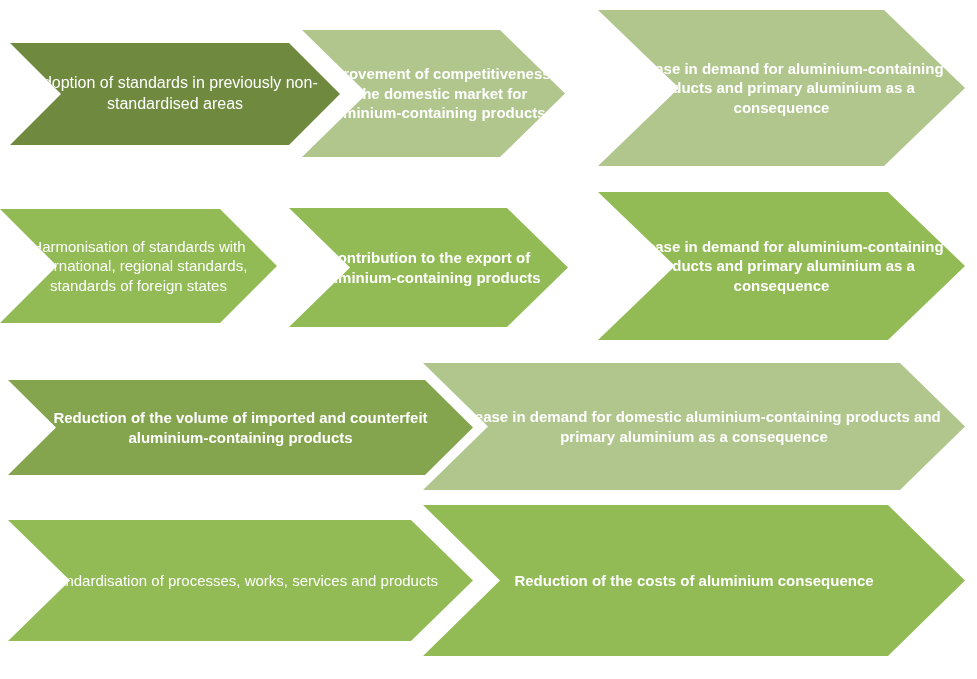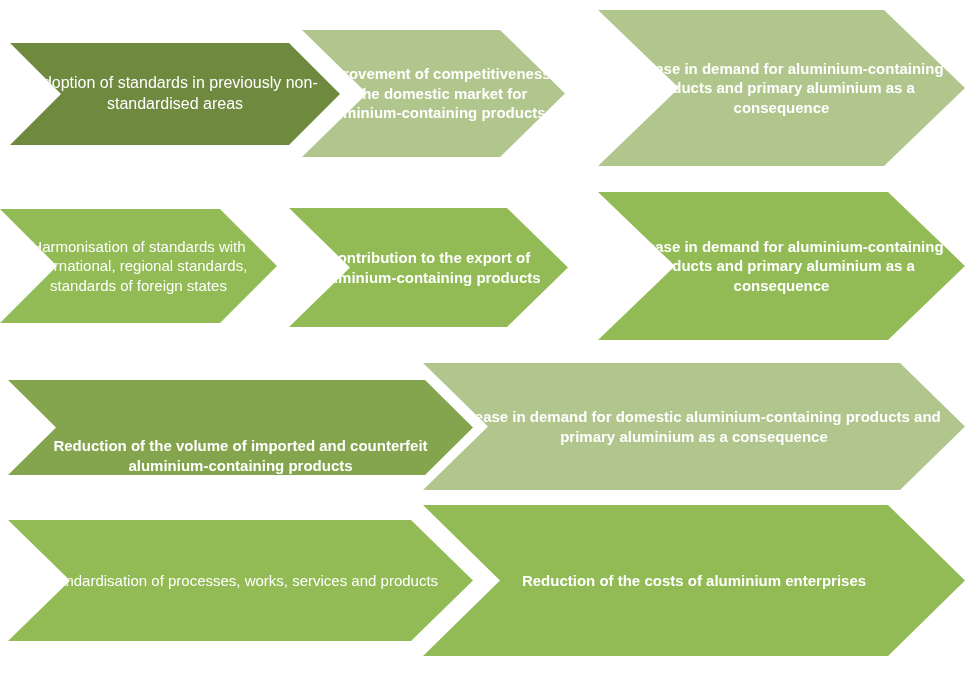--- a/index.html
+++ b/index.html
@@ -90,29 +90,29 @@
   <div class="chev bold" style="left:423px; top:363px; width:542px; height:127px;
               background:#b0c68c;
               clip-path: polygon(0 0, calc(100% - 65px) 0, 100% 50%, calc(100% - 65px) 100%, 0 100%, 65px 50%);
               font-size:15px;">
     <span class="label">Increase in demand for domestic aluminium-containing products and primary aluminium as a consequence</span>
   </div>
 
   <div class="chev bold" style="left:8px; top:380px; width:465px; height:95px;
               background:#85a44e;
               clip-path: polygon(0 0, calc(100% - 48px) 0, 100% 50%, calc(100% - 48px) 100%, 0 100%, 48px 50%);
-              font-size:15px;align-items:flex-end;">
+              font-size:15px;">
     <span class="label">Reduction of the volume of imported and counterfeit aluminium-containing products</span>
   </div>
 
   <div class="chev bold" style="left:423px; top:505px; width:542px; height:151px;
               background:#92bb55;
               clip-path: polygon(0 0, calc(100% - 77px) 0, 100% 50%, calc(100% - 77px) 100%, 0 100%, 77px 50%);
               font-size:15px;">
-    <span class="label">Reduction of the costs of aluminium enterprises</span>
+    <span class="label">Reduction of the costs of aluminium consequence</span>
   </div>
 
   <div class="chev reg" style="left:8px; top:520px; width:465px; height:121px;
               background:#92bb55;
               clip-path: polygon(0 0, calc(100% - 62px) 0, 100% 50%, calc(100% - 62px) 100%, 0 100%, 62px 50%);
               font-size:15px;">
     <span class="label">Standardisation of processes, works, services and products</span>
   </div>
 
 </div>

